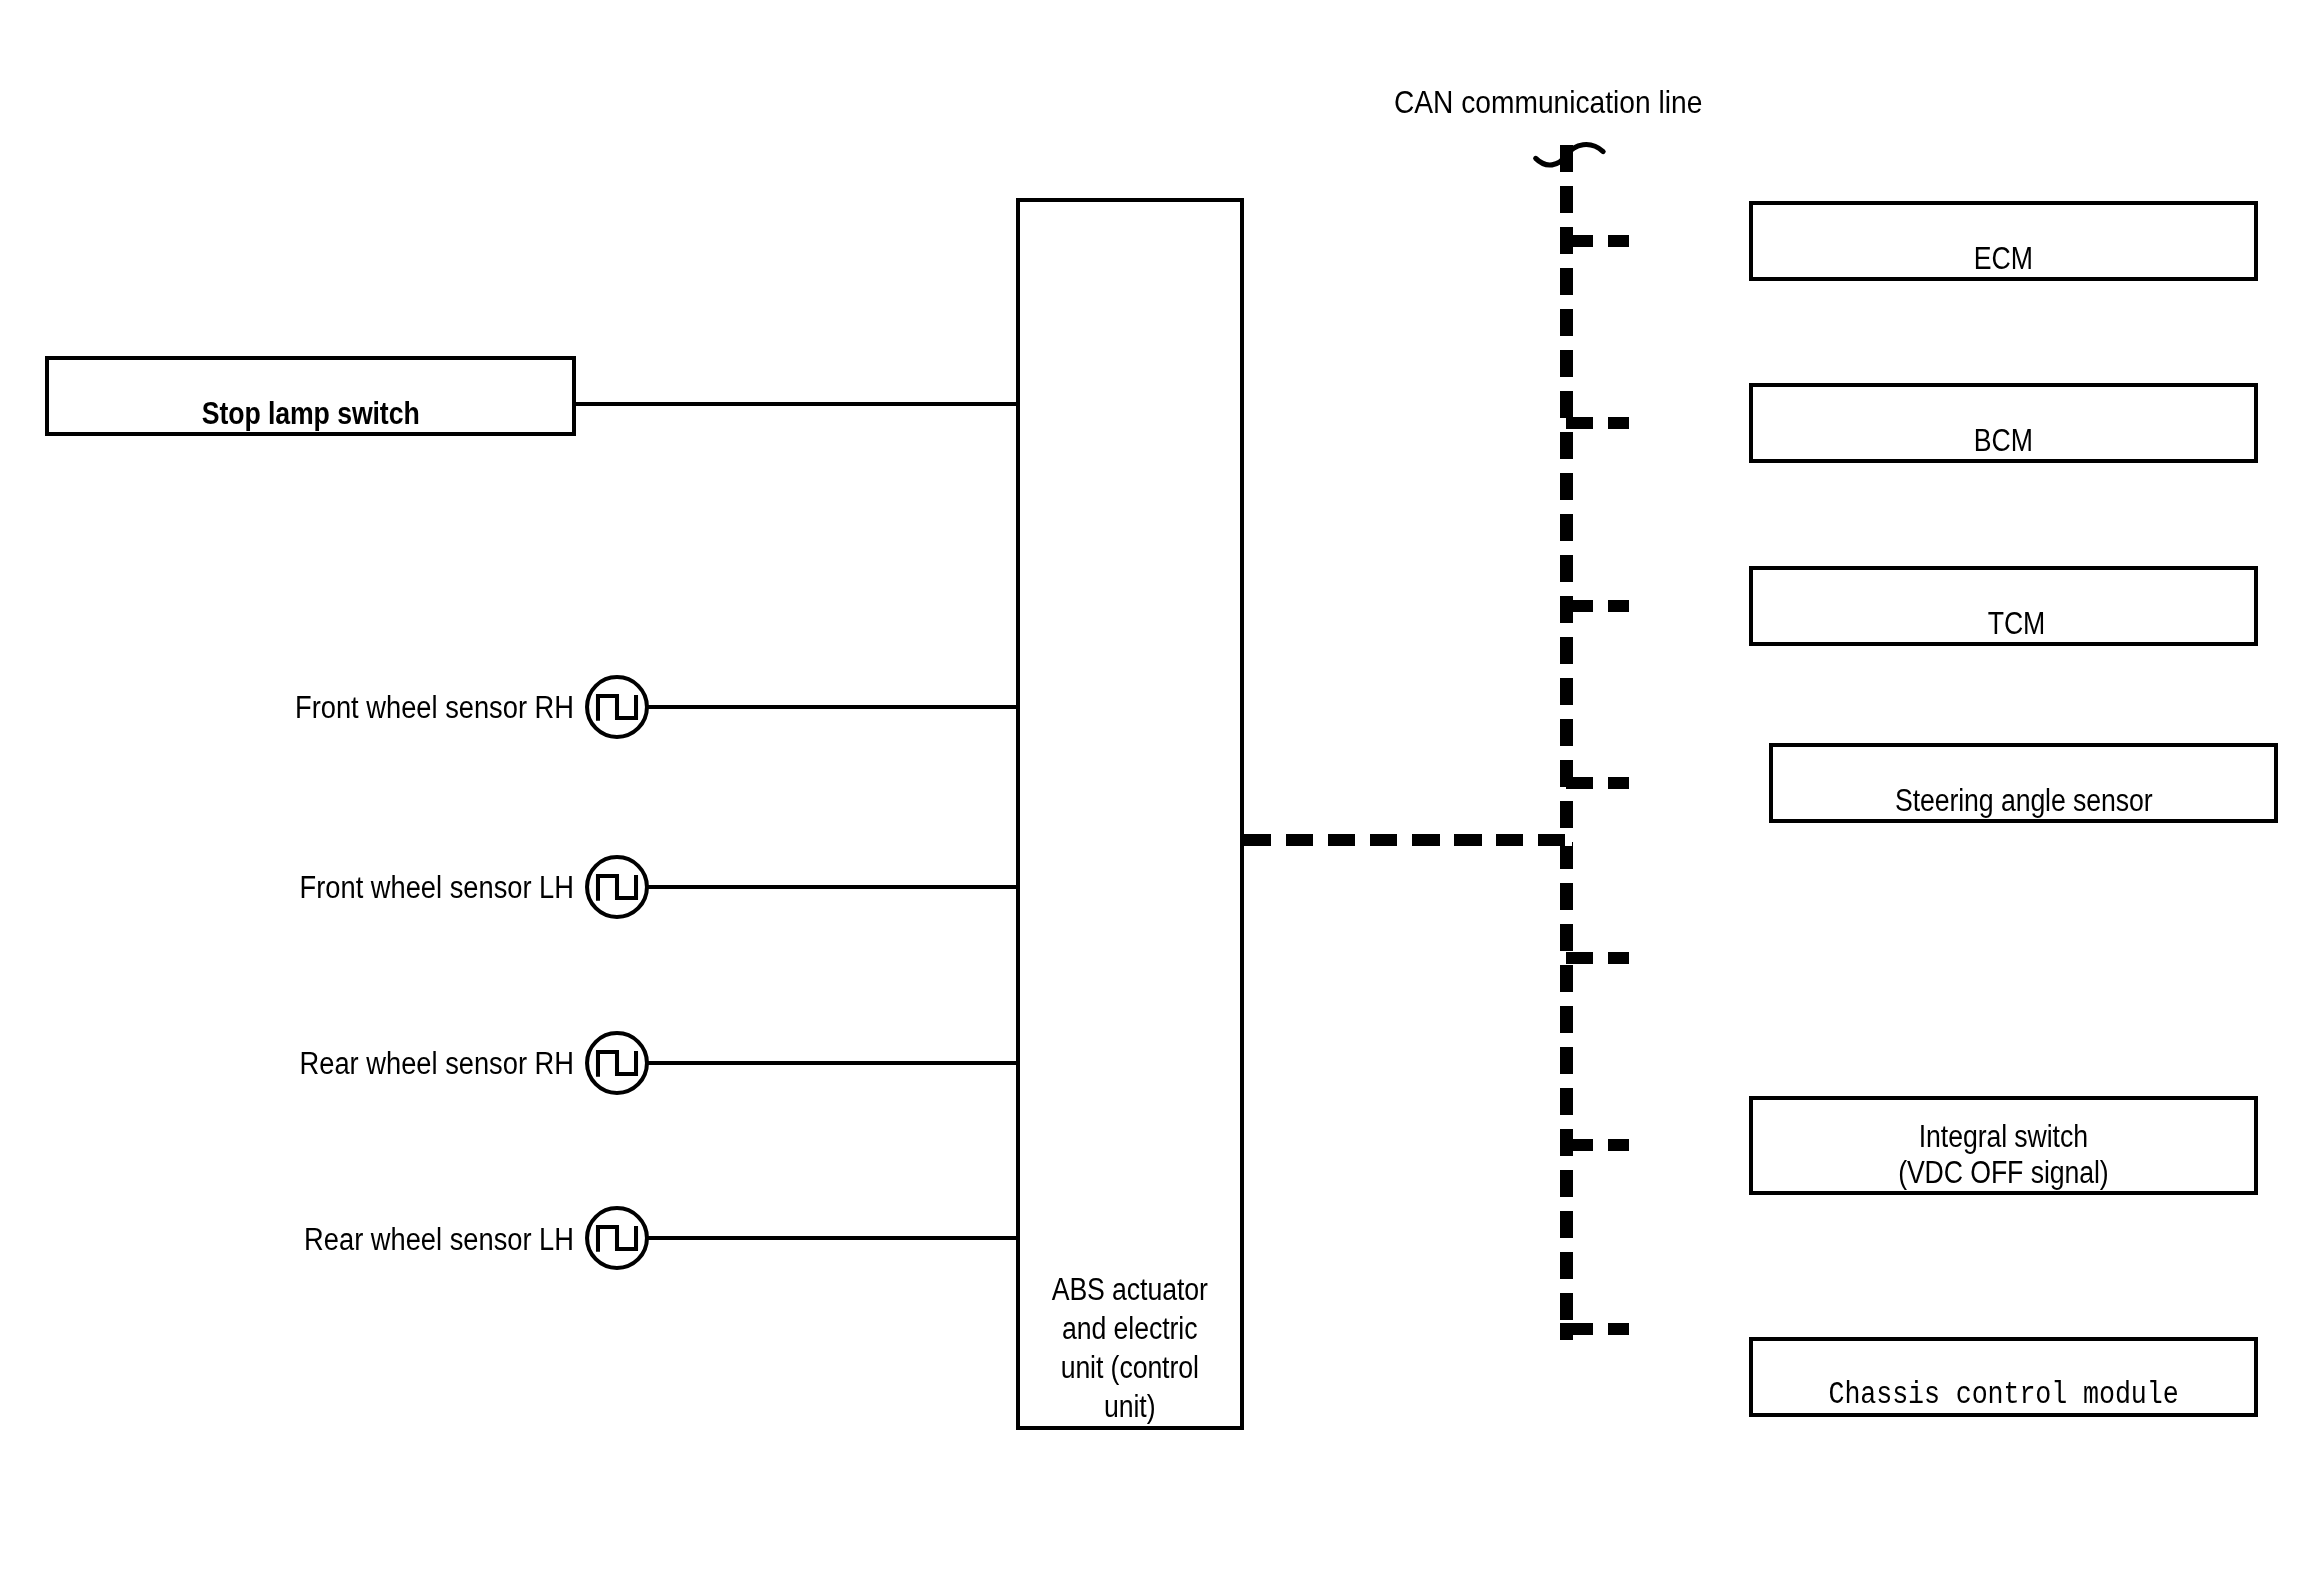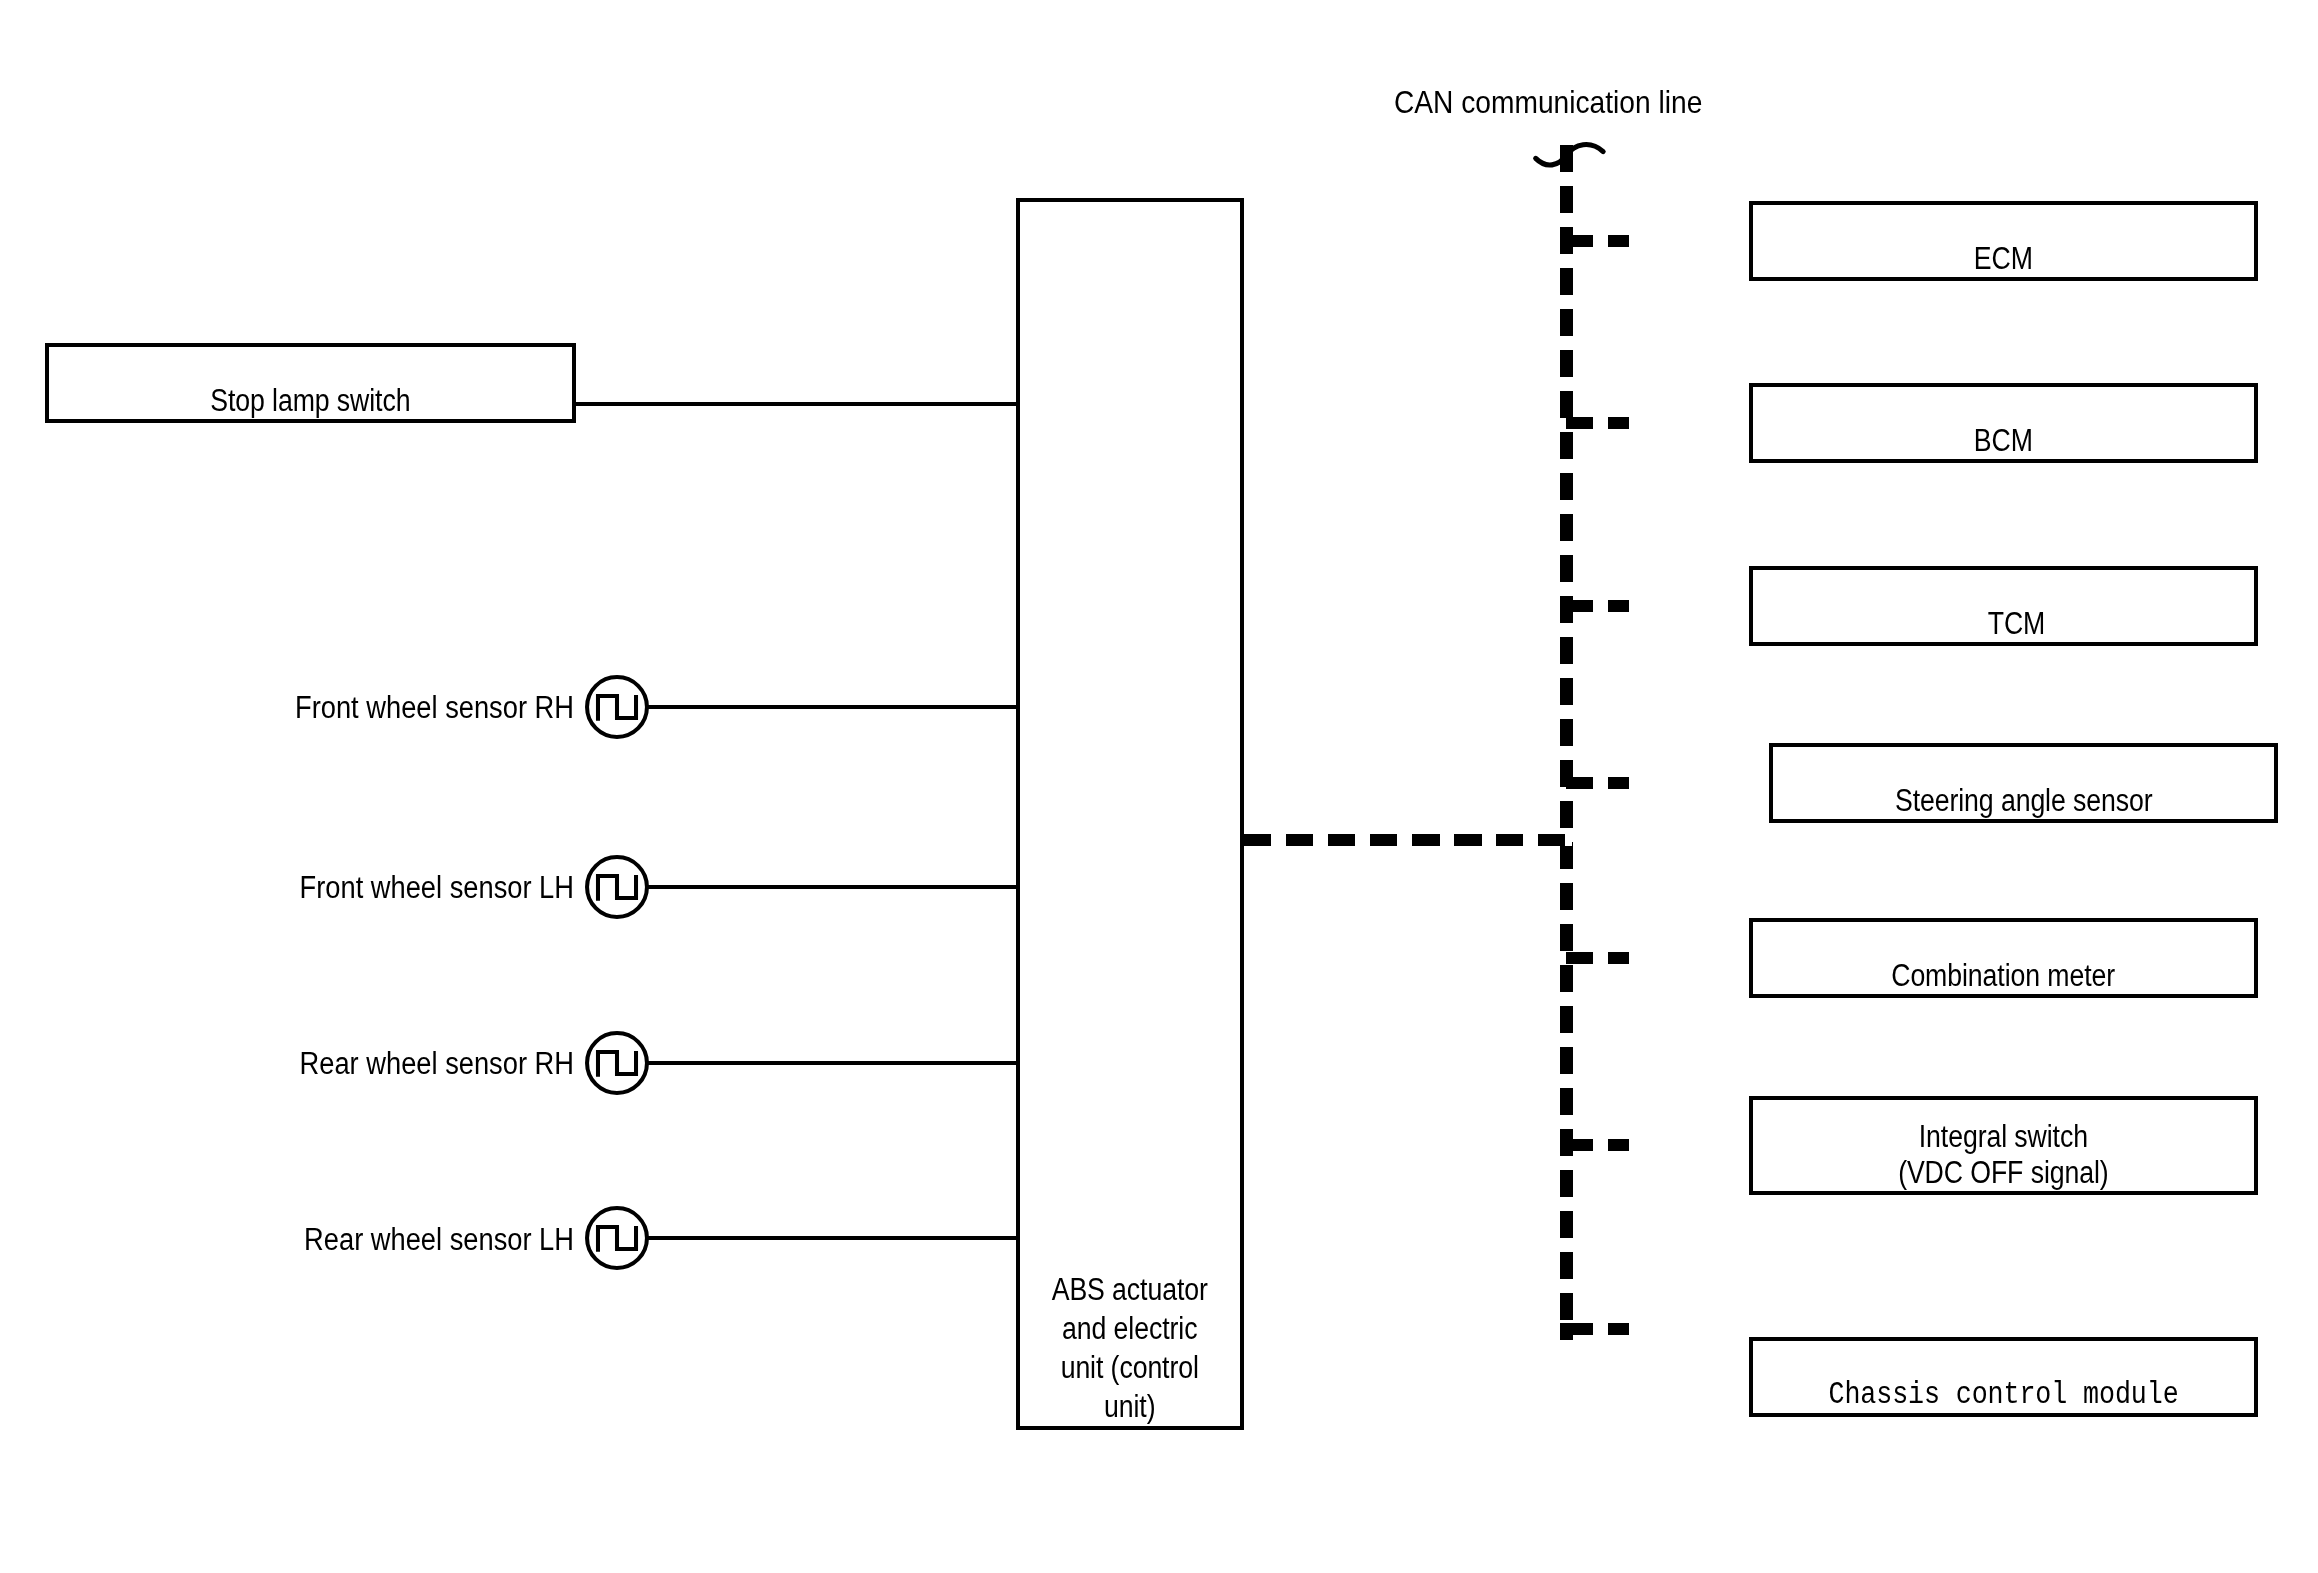--- a/index.html
+++ b/index.html
@@ -137,41 +137,38 @@
   </div>
 
   <div class="box" style="left:1749px; top:566px;  width:509px; height:80px;padding-left:25px;">
     <span class="box-label">TCM</span>
   </div>
 
   <div class="box" style="left:1749px; top:743px; width:509px; height:80px;margin-left:20px;">
     <span class="box-label">Steering angle sensor</span>
   </div>
 
-  <div class="box" style="left:1749px; top:918px; width:509px; height:80px;">
-    <span class="box-label">Combination meter</span>
-  </div>
 
   <div class="box" style="left:1749px; top:1096px; width:509px; height:99px;">
     <span class="box-label">Integral switch
 (VDC OFF signal)</span>
   </div>
 
   <div class="box" style="left:1749px; top:1337px; width:509px; height:80px;font-family:Liberation Mono, monospace;">
     <span class="box-label">Chassis control module</span>
   </div>
 
   <div class="box abs-unit" style="left:1016px; top:198px; width:228px; height:1232px;">
     <span class="box-label">ABS actuator
 and electric
 unit (control
 unit)</span>
   </div>
 
-  <div class="box" style="left:45px; top:343px; width:531px; height:80px;">
+  <div class="box" style="left:45px; top:356px; width:531px; height:80px;font-weight:bold;">
     <span class="box-label">Stop lamp switch</span>
   </div>
   <div class="wire-h" style="left:575px; top:402px; width:443px;"></div>
 
   <div class="sensor-label" style="left:115px; top:690px; width:459px;">Front wheel sensor RH</div>
   <svg class="sensor-sym" style="left:583px; top:673px;" width="68" height="68" viewBox="0 0 118 118">
     <circle cx="59" cy="59" r="52" fill="#ffffff" stroke="#000000" stroke-width="7"></circle>
     <path d="M 26 83 L 26 40 L 59 40 L 59 78 L 92 78 L 92 38" fill="none" stroke="#000000" stroke-width="7" stroke-linecap="butt" stroke-linejoin="miter"></path>
   </svg>
   <div class="wire-h" style="left:647px; top:705px; width:372px;"></div>

